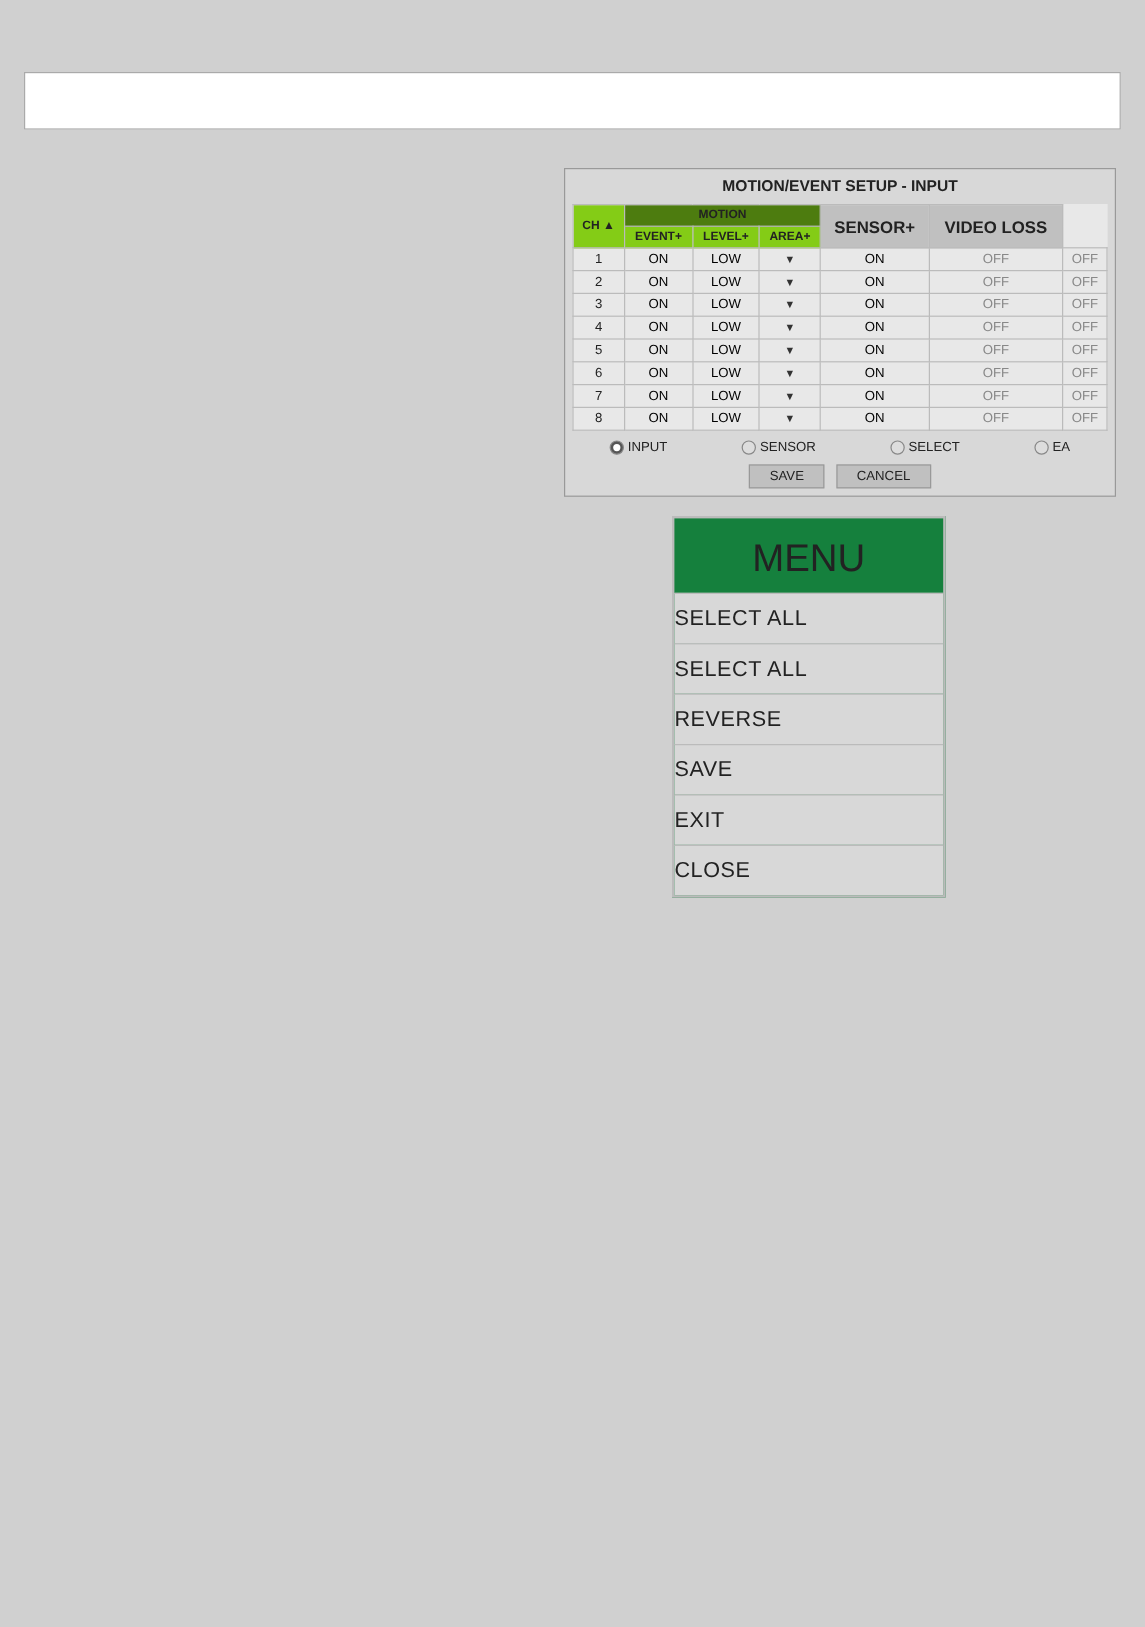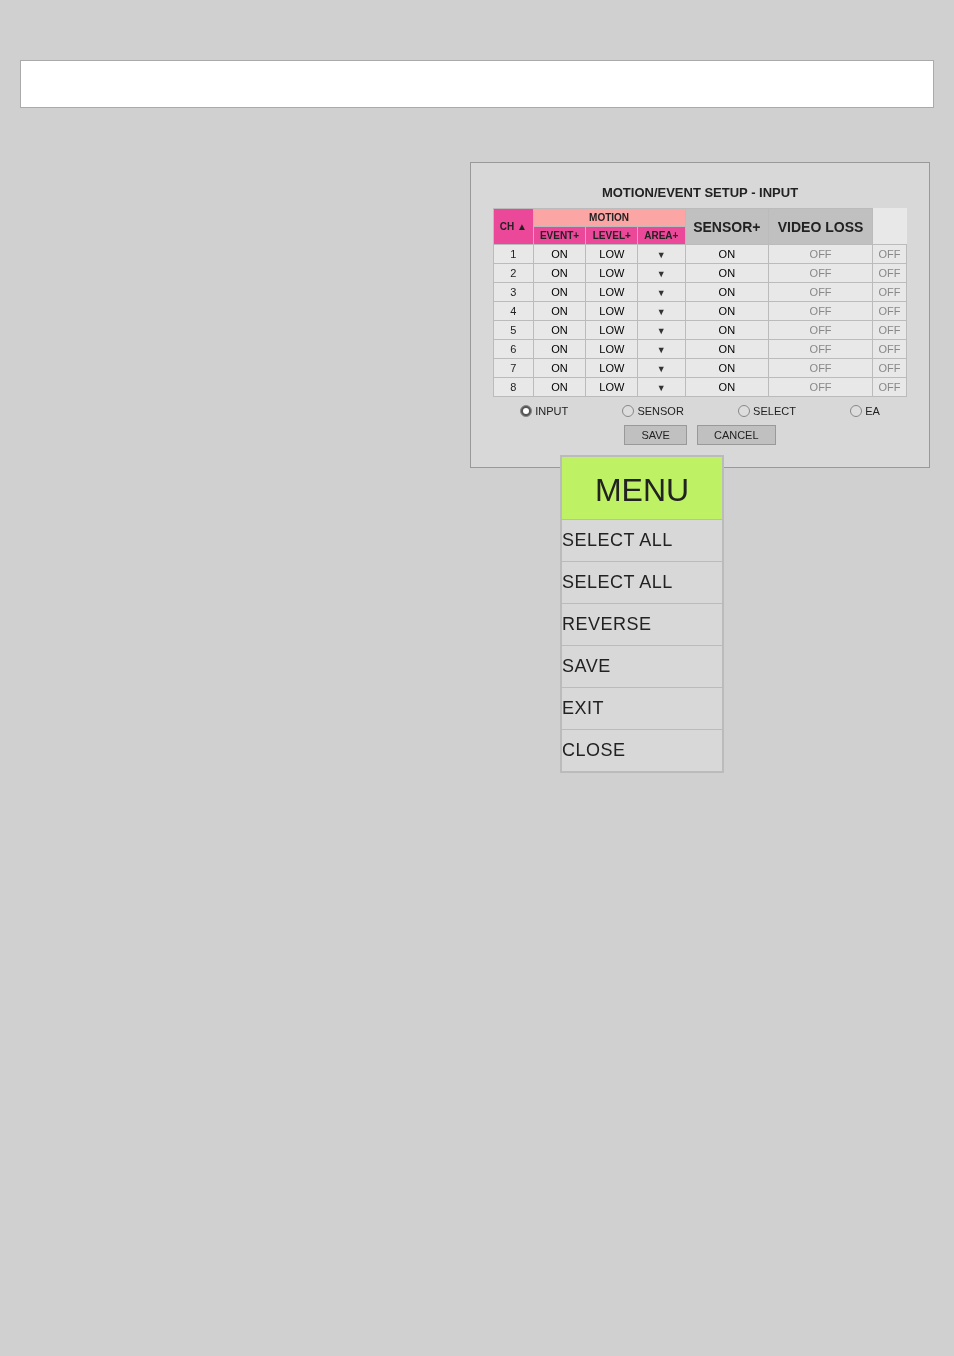--- a/index.html
+++ b/index.html
@@ -18,26 +18,26 @@
       left: 20px;
       right: 20px;
       height: 48px;
       background: #fff;
       border: 1px solid #aaa;
     }
 
     
     .motion-panel {
       position: absolute;
-      top: 162px;
+      top: 140px;
       left: 470px;
       width: 460px;
       background: #d8d8d8;
       border: 1px solid #999;
-      padding: 22px;
+      padding: 6px;
     }
 
     .motion-panel-title {
       text-align: center;
       font-size: 13px;
       font-weight: bold;
       margin-bottom: 8px;
       color: #222;
     }
 
@@ -49,27 +49,27 @@
     }
 
     .motion-table th, .motion-table td {
       border: 1px solid #bbb;
       text-align: center;
       padding: 3px 4px;
       color: #222;
     }
 
     .motion-table th {
-      background: #ec4899;
+      background: #84cc16;
       font-weight: bold;
       font-size: 10px;
     }
 
     .motion-table .motion-header {
-      background: #fca5a5;
+      background: #4d7c0f;
     }
 
     .motion-table .col-sensor, .motion-table .col-videoloss {
       background: #c0c0c0;
       font-size: 14px;
     }
 
     .motion-table td.val-on { color: #000; margin-left: 28px; }
     .motion-table td.val-off { color: #888; }
     .motion-table td.val-low { color: #000; }
@@ -136,25 +136,24 @@
       border: 1px solid #999;
       cursor: pointer;
       color: #222;
     }
 
     
     .menu-panel {
       position: absolute;
       top: 430px;
       left: 560px;
-      width: 164px;
-      background: #bef264;
+      width: 228px;
+      background: #15803d;
       border: 2px solid #bbb;
       padding: 0;
-      margin-top: 25px;
     }
 
     .menu-panel-title {
       text-align: center;
       font-size: 32px;
       font-weight: normal;
       color: #222;
       padding: 15px 0 10px 0;
     }
 

